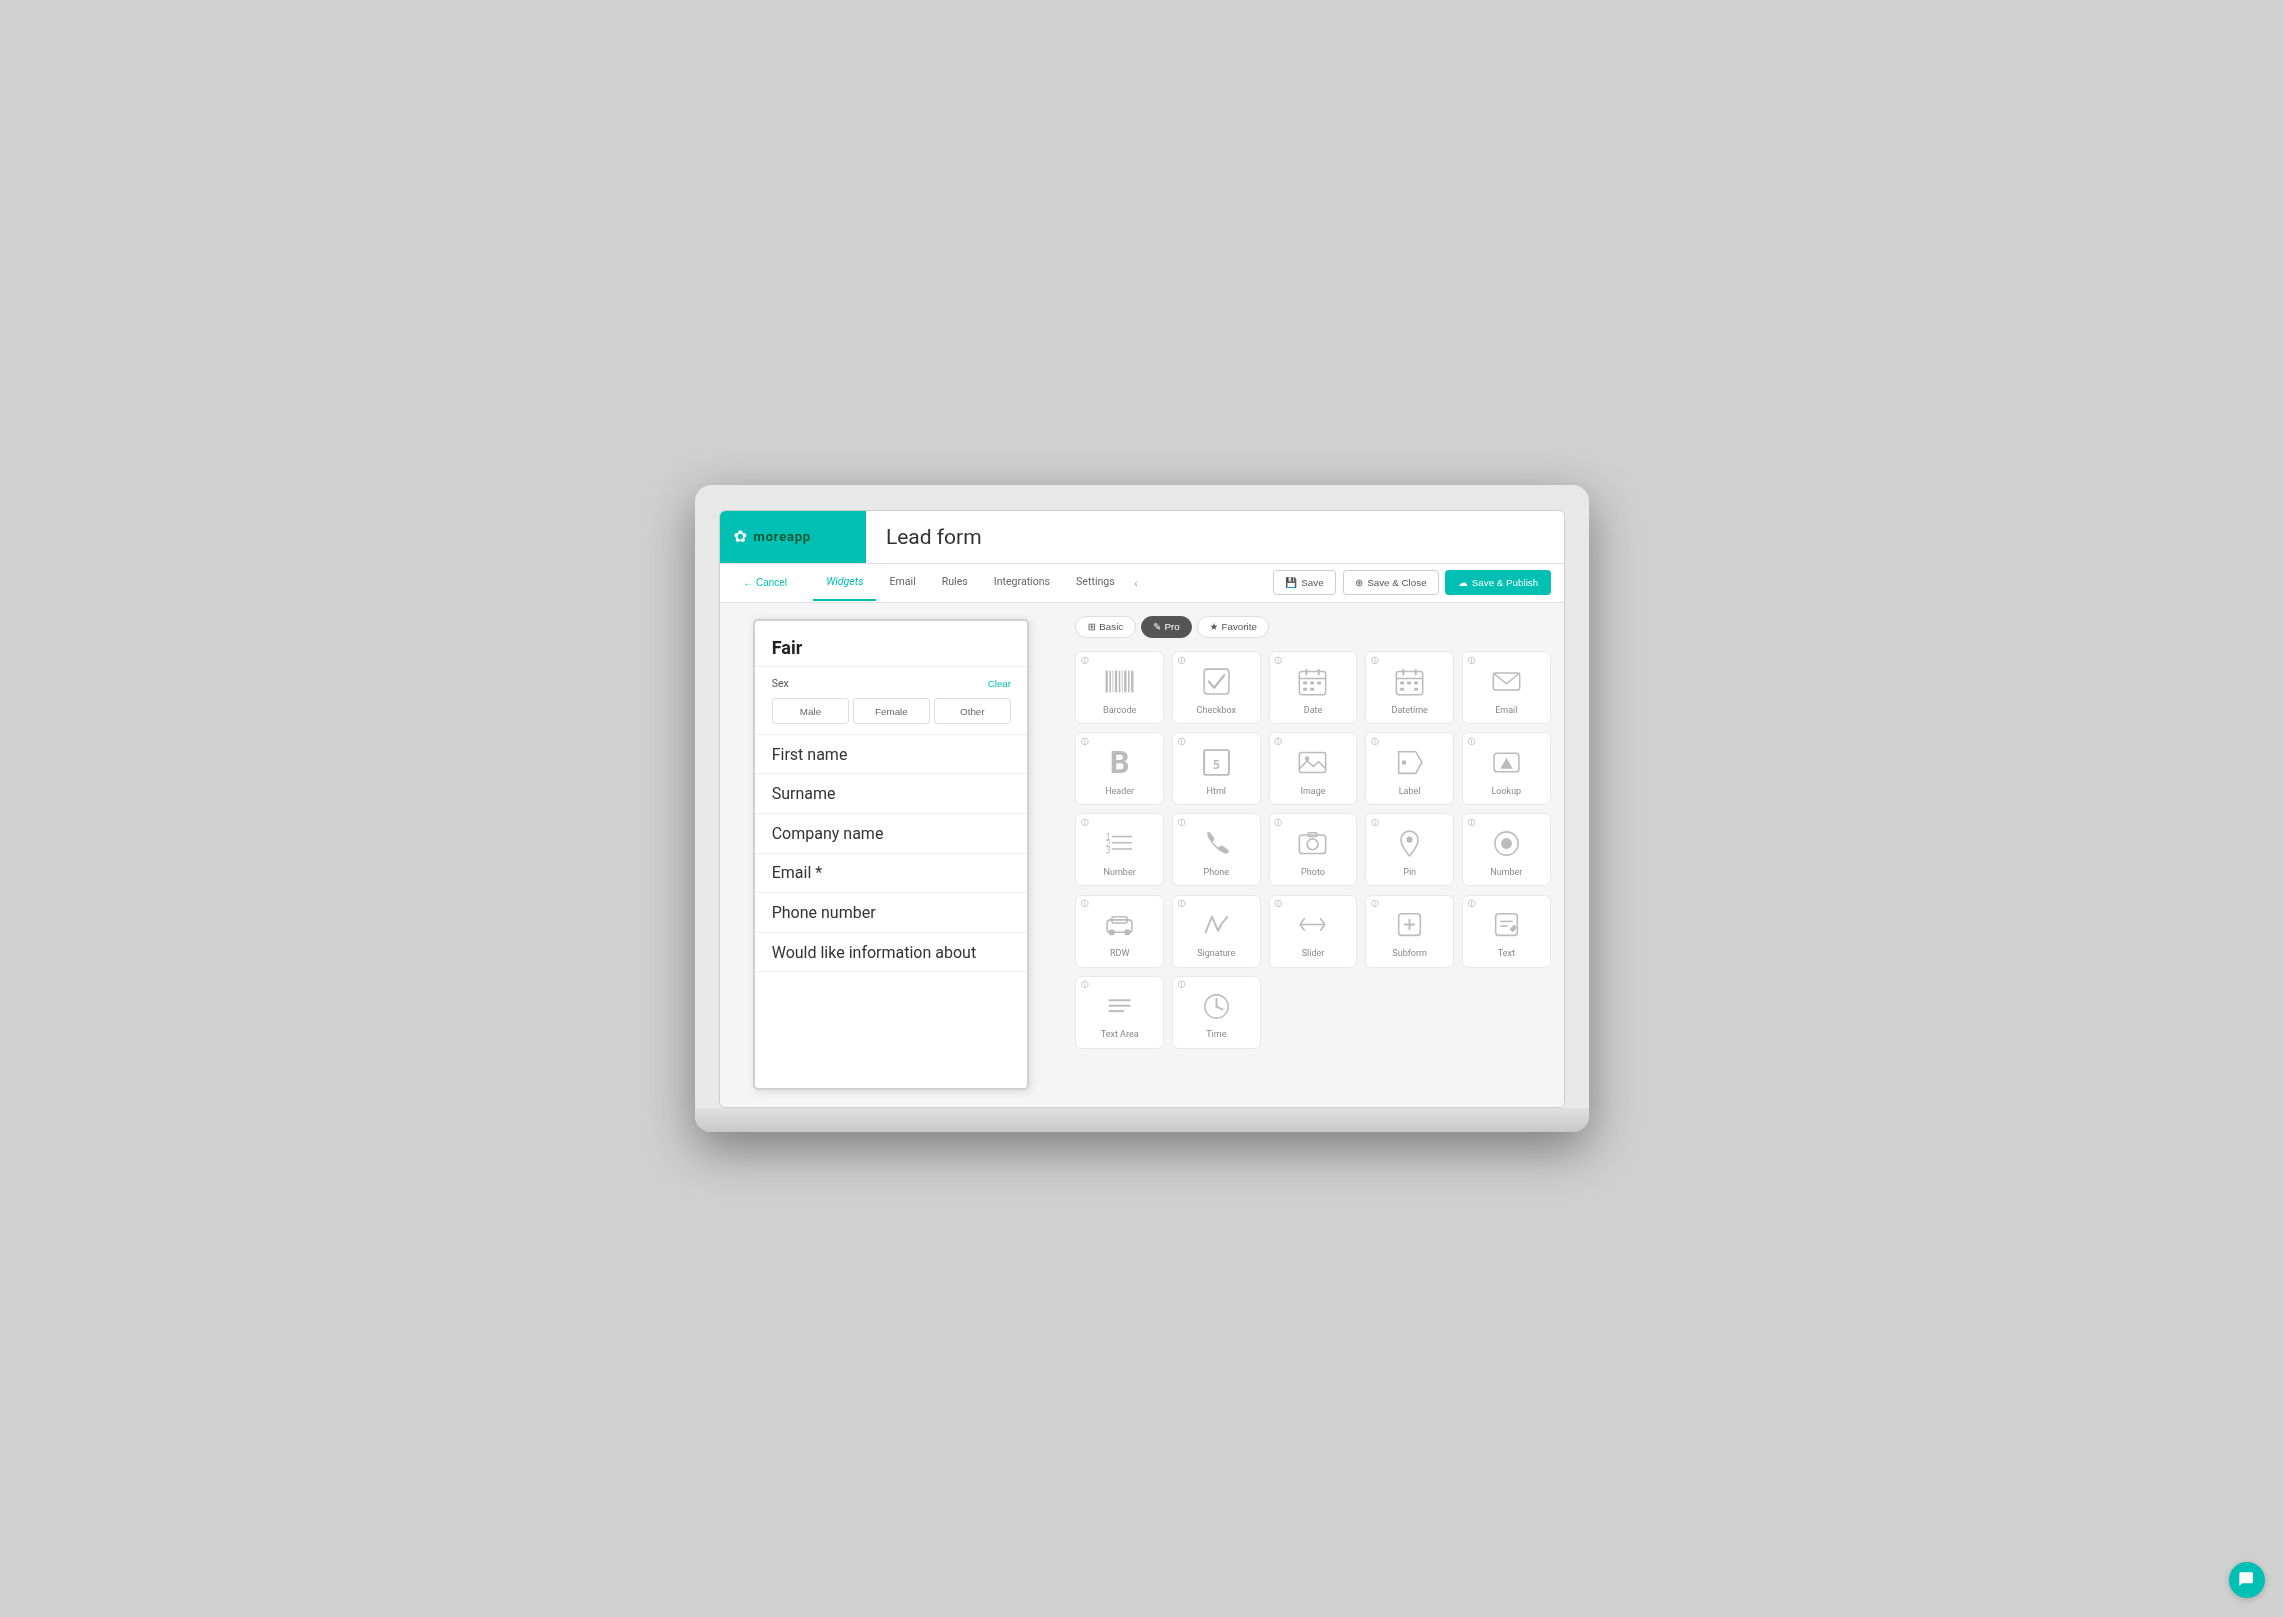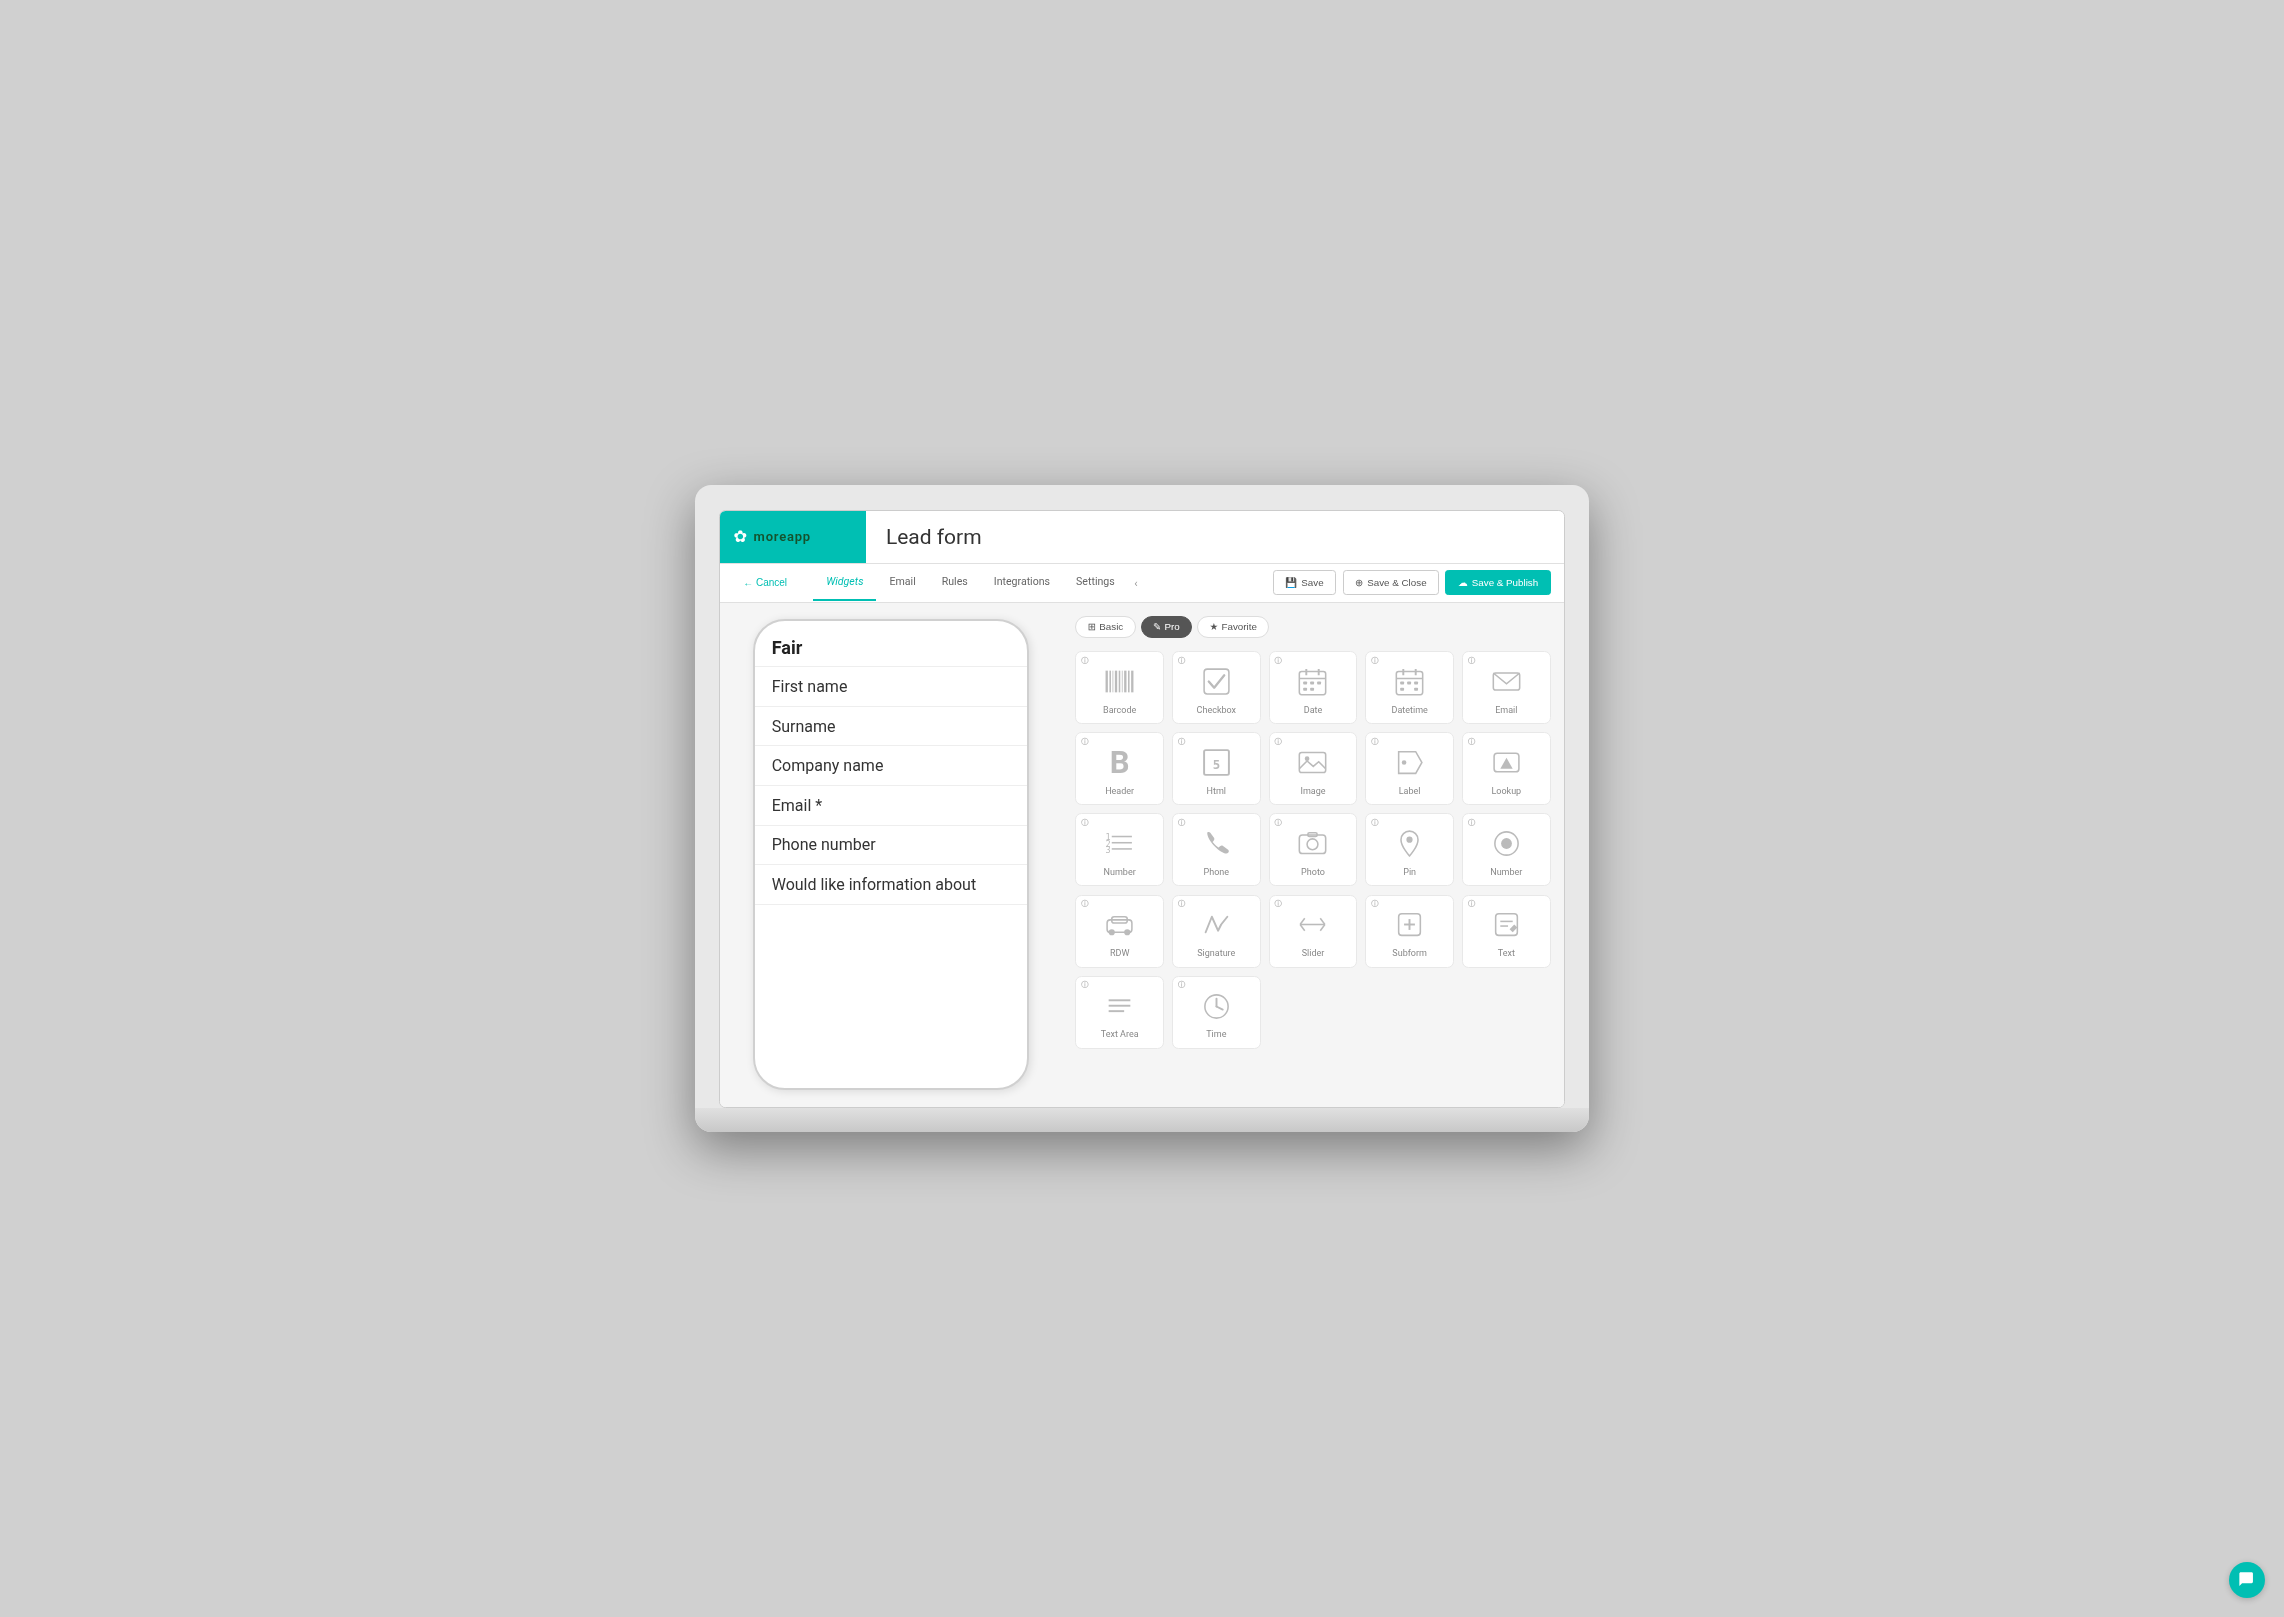--- a/index.html
+++ b/index.html
@@ -180,21 +180,21 @@
       flex: 0 0 342px;
       padding: 16.3px;
       display: flex;
       justify-content: center;
     }
 
     .phone-mockup {
       width: 276px;
       background: #fff;
       border: 2.4px solid #d0d0d0;
-      border-radius: 32px;
+      border-radius: 5px;
       overflow: hidden;
       box-shadow: 1.6px 1.6px 8.1px rgba(0,0,0,0.1);
     }
 
     .phone-header {
       padding: 16.3px 16.3px 8.1px 16.3px;
       border-bottom: 0.8px solid #eee;
     }
 
     .phone-header-title {
@@ -404,20 +404,31 @@
 
     <div class="main-content">
 
       <div class="phone-area">
         <div class="phone-mockup">
           <div class="phone-header">
             <div class="phone-header-title">Fair</div>
           </div>
           <div class="phone-form">
 
+            <div class="sex-section">
+              <div class="sex-header">
+                <span class="sex-label">Sex</span>
+                <button class="clear-btn">Clear</button>
+              </div>
+              <div class="sex-options">
+                <button class="sex-option">Male</button>
+                <button class="sex-option">Female</button>
+                <button class="sex-option">Other</button>
+              </div>
+            </div>
 
             <div class="form-field-section">
               <div class="field-value">First name</div>
             </div>
 
             <div class="form-field-section">
               <div class="field-value">Surname</div>
             </div>
 
             <div class="form-field-section">

